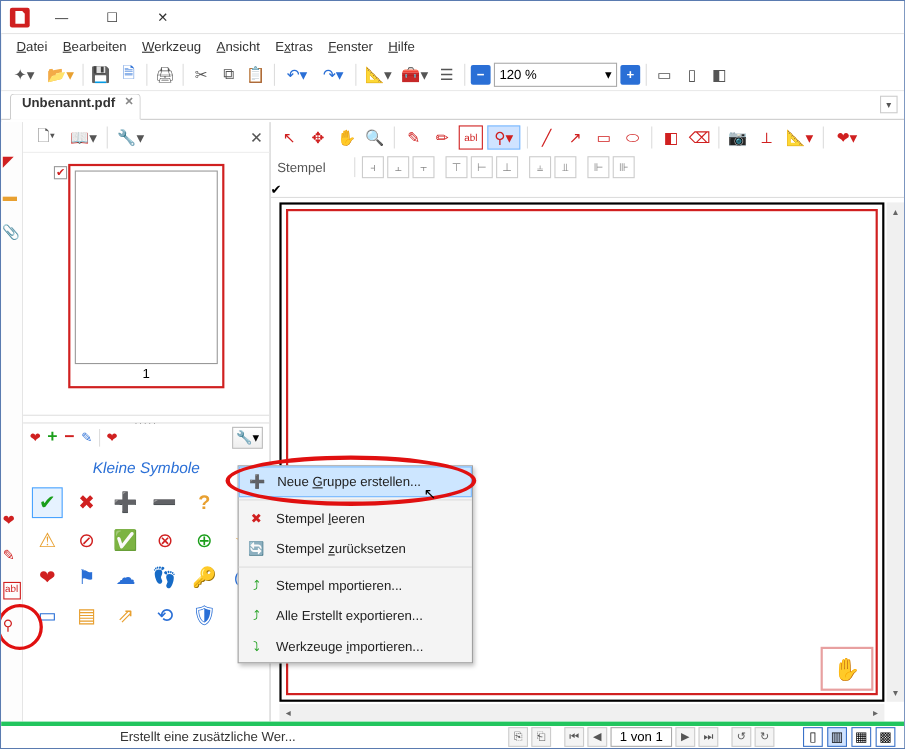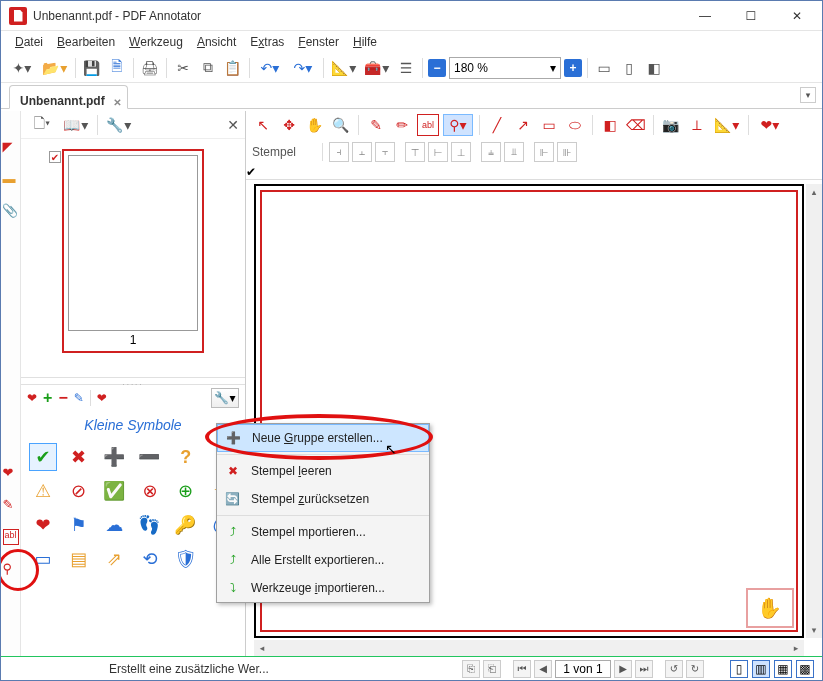--- a/index.html
+++ b/index.html
@@ -13,21 +13,21 @@
 .menubar span{padding:2px 6px;color:#333;}
 .menubar span u{text-decoration:underline;}
 .toolbar1{height:30px;display:flex;align-items:center;padding:0 6px;gap:3px;border-bottom:1px solid #e5e5e5;}
 .tbtn{width:22px;height:22px;display:inline-flex;align-items:center;justify-content:center;border:1px solid transparent;color:#555;font-size:14px;}
 .tbtn.dd{width:30px;}
 .sep{width:1px;height:20px;background:#ddd;margin:0 2px;}
 .zoom-minus{width:18px;height:18px;background:#2a6fd6;color:#fff;display:inline-flex;align-items:center;justify-content:center;border-radius:2px;font-weight:bold;}
 .zoom-sel{width:112px;height:22px;border:1px solid #aaa;display:inline-flex;align-items:center;padding:0 4px;justify-content:space-between;}
 .zoom-plus{width:18px;height:18px;background:#2a6fd6;color:#fff;display:inline-flex;align-items:center;justify-content:center;border-radius:2px;font-weight:bold;}
 .tabstrip{height:26px;display:flex;align-items:flex-end;padding:0 8px;background:#fff;border-bottom:1px solid #ccc;position:relative;}
-.doctab{height:24px;background:#fff;border:1px solid #ccc;border-bottom:1px solid #fff;border-radius:4px 4px 0 0;padding:0 22px 0 10px;display:inline-flex;align-items:flex-end;font-weight:bold;color:#333;position:relative;top:1px;margin-top:48px;}
+.doctab{height:24px;background:#fff;border:1px solid #ccc;border-bottom:1px solid #fff;border-radius:4px 4px 0 0;padding:0 22px 0 10px;display:inline-flex;align-items:flex-start;font-weight:bold;color:#333;position:relative;top:1px;margin-top:48px;}
 .doctab .x{position:absolute;right:5px;color:#888;font-size:10px;}
 .tab-dd{position:absolute;right:6px;top:4px;width:16px;height:16px;border:1px solid #ccc;display:flex;align-items:center;justify-content:center;color:#555;font-size:9px;}
 .body{position:absolute;top:110px;left:0;right:0;bottom:24px;display:flex;}
 .rail{width:20px;background:#fdfdfd;border-right:1px solid #e5e5e5;display:flex;flex-direction:column;align-items:center;padding-top:28px;gap:16px;}
 .rail .ico{width:16px;height:16px;font-size:13px;}
 .leftpanel{width:225px;border-right:1px solid #ccc;display:flex;flex-direction:column;background:#fff;}
 .lp-top{height:28px;display:flex;align-items:center;padding:0 6px;gap:4px;border-bottom:1px solid #eee;}
 .lp-top .close-x{margin-left:auto;color:#555;font-size:14px;}
 .thumb-area{flex:0 0 238px;display:flex;justify-content:center;align-items:flex-start;padding:10px 0 0 0;position:relative;}
 .thumb-wrap{border:2px solid #d02020;padding:4px;}
@@ -51,21 +51,21 @@
 .canvas-wrap{flex:1;position:relative;border-top:1px solid #ddd;overflow:hidden;}
 .canvas-scroll{position:absolute;top:4px;left:8px;right:18px;bottom:18px;border:2px solid #000;}
 .canvas-inner{position:absolute;top:4px;left:4px;right:4px;bottom:4px;border:2px solid #d02020;background:#fff;}
 .sb-v{position:absolute;top:4px;right:0;width:16px;bottom:18px;background:#f0f0f0;}
 .sb-v .up,.sb-v .dn{height:16px;display:flex;align-items:center;justify-content:center;color:#666;font-size:9px;}
 .sb-v .dn{position:absolute;bottom:0;width:100%;}
 .sb-h{position:absolute;left:8px;right:18px;bottom:0;height:16px;background:#f0f0f0;}
 .sb-h .lf,.sb-h .rt{width:16px;height:16px;display:inline-flex;align-items:center;justify-content:center;color:#666;font-size:9px;}
 .sb-h .rt{float:right;}
 .hand-ind{position:absolute;right:28px;bottom:28px;width:48px;height:40px;border:2px solid #e8a0a0;display:flex;align-items:center;justify-content:center;background:#fff;}
-.statusbar{position:absolute;left:0;right:0;bottom:0;height:24px;border-top:1px solid #22c55e;display:flex;align-items:center;padding:0 8px;gap:6px;background:#fff;}
+.statusbar{position:absolute;left:0;right:0;bottom:0;height:24px;border-top:4px solid #22c55e;display:flex;align-items:center;padding:0 8px;gap:6px;background:#fff;}
 .statusbar .hint{flex:0 0 auto;margin-left:100px;color:#333;}
 .statusbar .navgrp{display:flex;gap:3px;margin-left:auto;}
 .statusbar .nb{width:18px;height:18px;border:1px solid #ccc;display:flex;align-items:center;justify-content:center;color:#555;font-size:10px;background:#f4f4f4;}
 .statusbar .pg{width:56px;height:18px;border:1px solid #aaa;text-align:center;}
 .statusbar .viewgrp{display:flex;gap:4px;margin-left:20px;}
 .statusbar .vb{width:18px;height:18px;border:1px solid #3a72c8;display:flex;align-items:center;justify-content:center;}
 .statusbar .vb.active{background:#cfe3ff;}
 .ctxmenu{position:absolute;left:215px;top:422px;width:214px;background:#f4f4f4;border:1px solid #a0a0a0;box-shadow:2px 2px 4px rgba(0,0,0,.25);z-index:50;}
 .ctxmenu .mi{height:28px;display:flex;align-items:center;padding:0 8px;gap:10px;color:#222;}
 .ctxmenu .mi.hover{background:#cde6ff;border:1px solid #7abaff;}
@@ -78,21 +78,20 @@
 .c-red{color:#d02020;}
 .c-blue{color:#2a6fd6;}
 .c-orange{color:#e8a030;}
 .c-gray{color:#666;}
 </style>
 </head>
 <body>
 
 <div class="titlebar">
   <span class="app-icon"></span>
-  <span class="title-text">Unbenannt.pdf - PDF Annotator</span>
   <span class="winbtn">—</span>
   <span class="winbtn">☐</span>
   <span class="winbtn">✕</span>
 </div>
 
 <div class="menubar">
   <span><u>D</u>atei</span>
   <span><u>B</u>earbeiten</span>
   <span><u>W</u>erkzeug</span>
   <span><u>A</u>nsicht</span>
@@ -116,21 +115,21 @@
   <span class="sep"></span>
   <span class="tbtn dd" style="color:#2a6fd6;">↶▾</span>
   <span class="tbtn dd" style="color:#2a6fd6;">↷▾</span>
   <span class="sep"></span>
   <span class="tbtn dd">📐▾</span>
   <span class="tbtn dd">🧰▾</span>
   <span class="tbtn">☰</span>
   <span class="sep"></span>
   <span class="zoom-minus">−</span>
   <span class="zoom-sel">
-      <span>180 %</span>
+      <span>120 %</span>
       <span>▾</span>
     </span>
   <span class="zoom-plus">+</span>
   <span class="sep"></span>
   <span class="tbtn">▭</span>
   <span class="tbtn">▯</span>
   <span class="tbtn">◧</span>
 </div>
 
 <div class="tabstrip">

